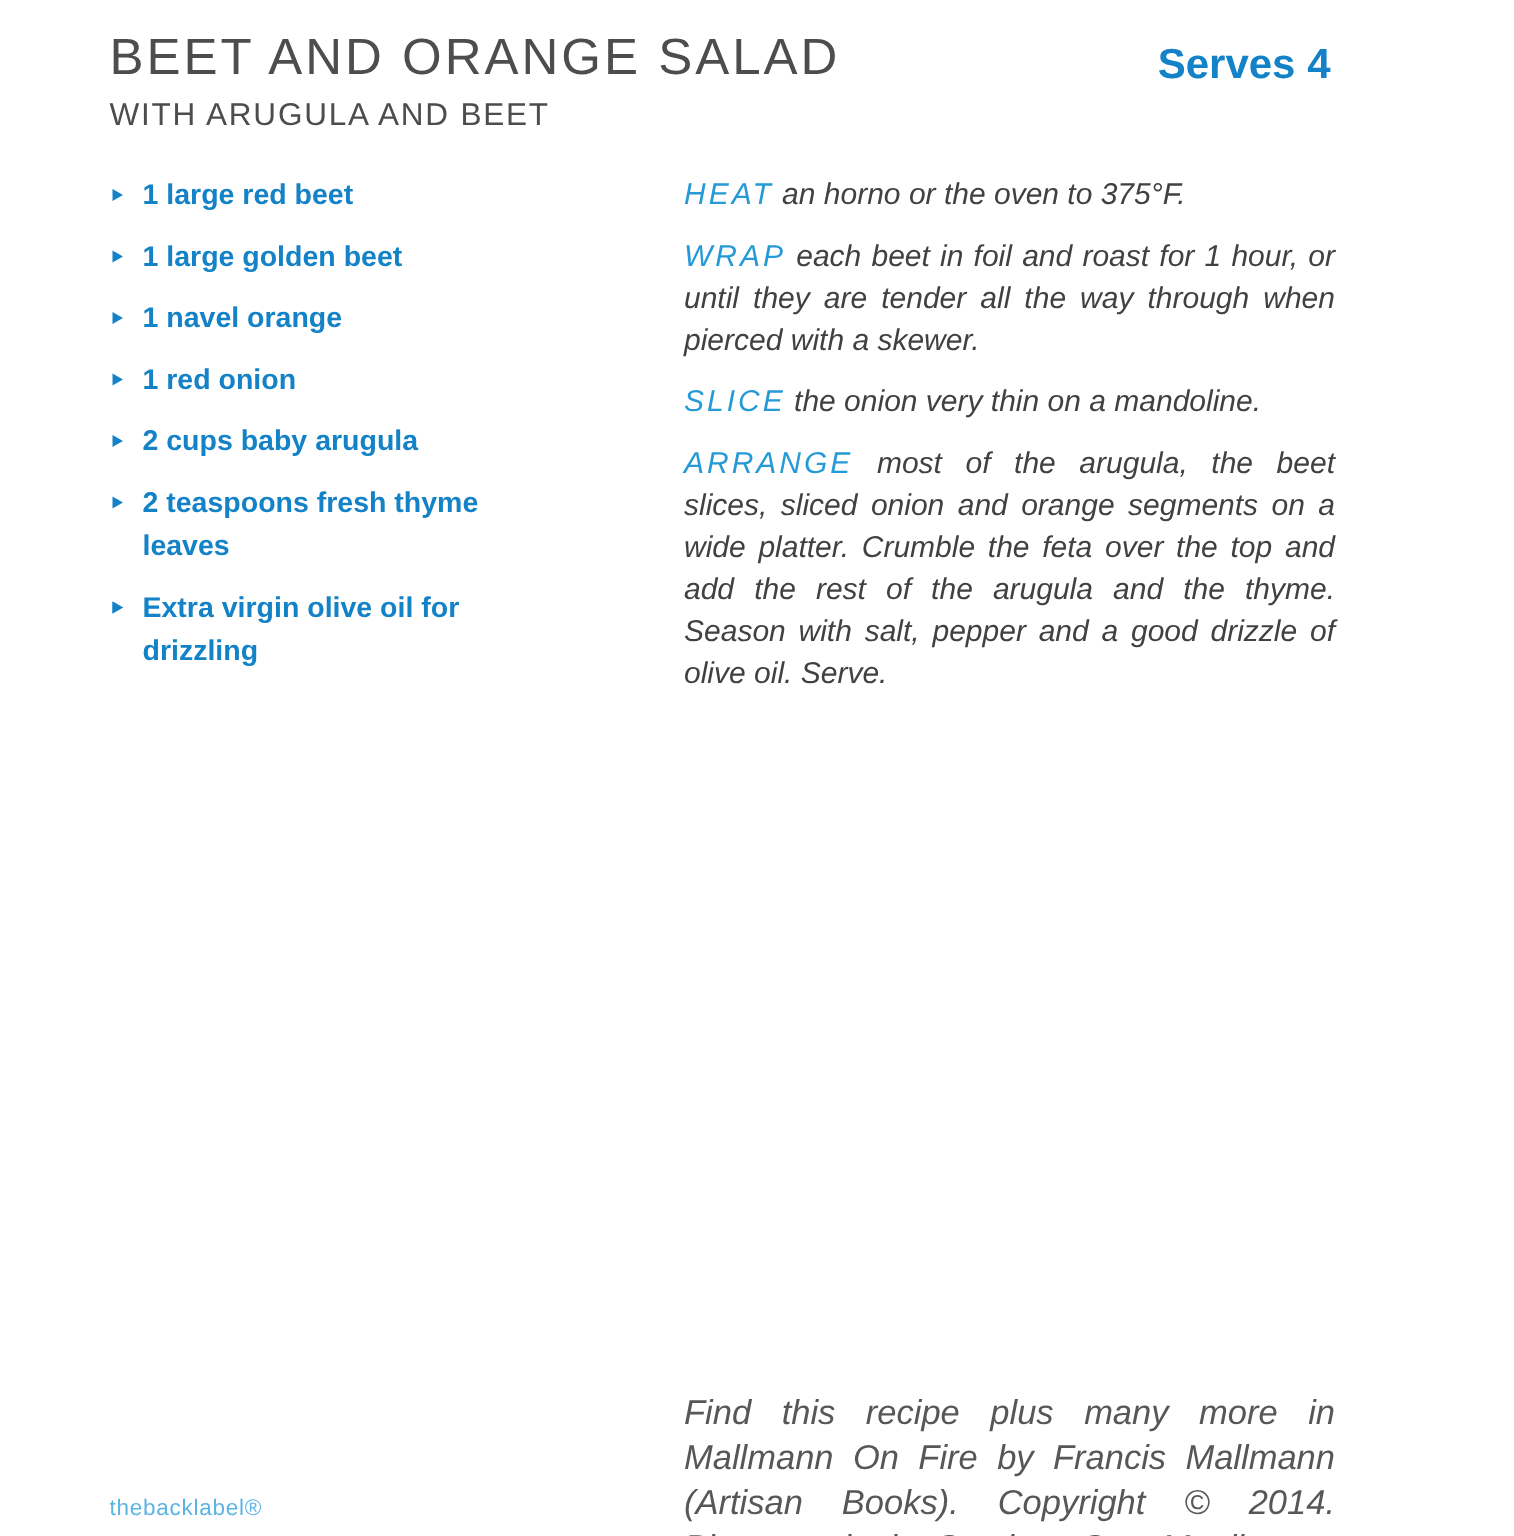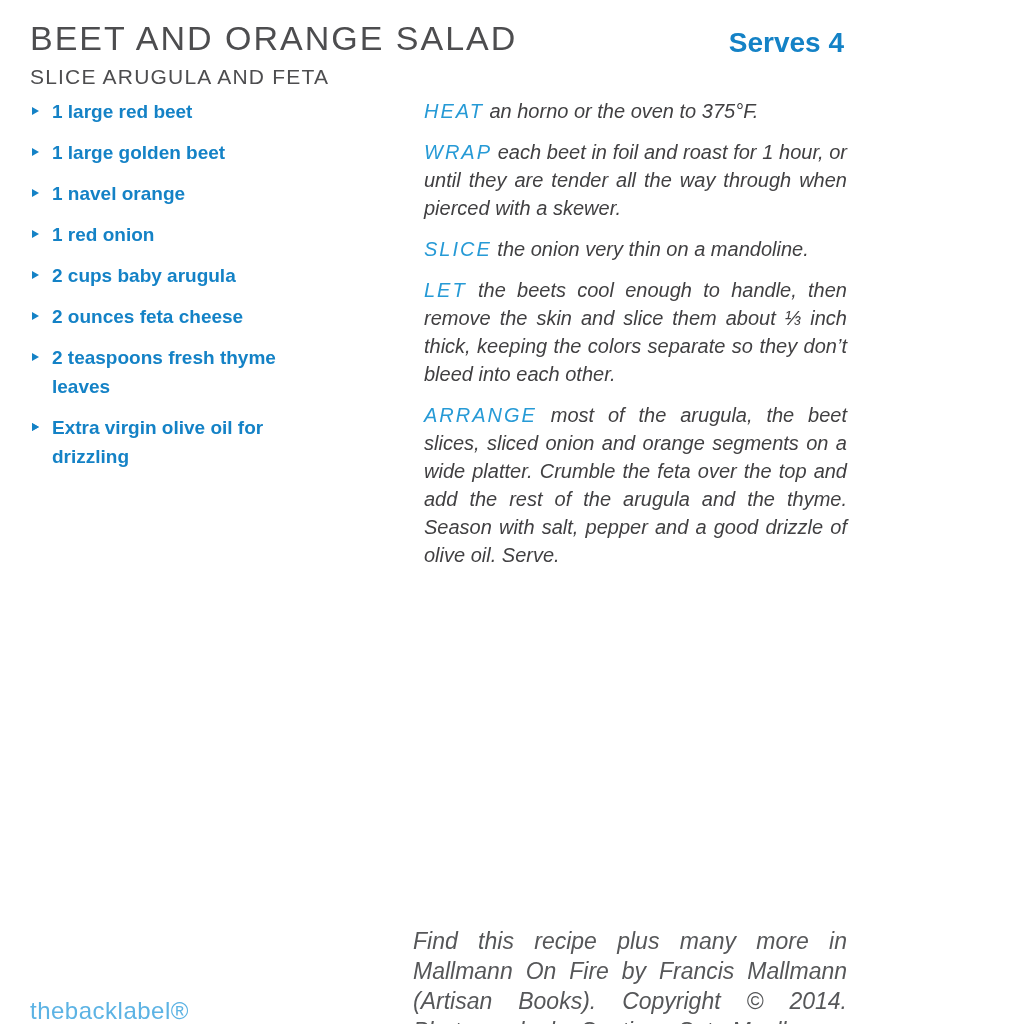--- a/index.html
+++ b/index.html
@@ -12,20 +12,21 @@
   }
   *{box-sizing:border-box;margin:0;padding:0;}
   html,body{background:#ffffff;}
   body{font-family:"Liberation Sans","DejaVu Sans",sans-serif;}
   .page{
     position:relative;
     width:876px;
     height:1024px;
     background:#ffffff;
     overflow:hidden;
+    margin-left:43px;
   }
   
   .header{
     position:absolute;
     left:30px; top:20px; right:32px;
     display:flex;
     justify-content:space-between;
     align-items:flex-start;
   }
   .page-title{
@@ -47,23 +48,22 @@
   .serves{
     font-size:28px;
     font-weight:700;
     color:var(--primary-blue);
     margin-top:7px;
     white-space:nowrap;
   }
   
   .columns{
     position:absolute;
-    left:30px; top:97px; right:29px;
+    left:30px; top:116px; right:29px;
     display:flex;
-    gap:11px;
   }
   .ingredients{
     width:383px;
     flex:0 0 383px;
     list-style:none;
   }
   .ingredients .ing{
     position:relative;
     padding-left:22px;
     max-width:296px;
@@ -103,56 +103,54 @@
     font-size:23px;
     font-style:italic;
     line-height:30px;
     color:var(--citation-gray);
     text-align:justify;
   }
   
   .footer-logo{
     position:absolute;
     left:30px; top:997px;
-    font-size:24px;
+    font-size:15px;
     font-weight:300;
     letter-spacing:0.5px;
     color:var(--logo-blue);
   }
 </style>
 </head>
 <body>
 
 <div class="page">
 
   <header class="header">
     <div class="titles">
       <h1 class="page-title">BEET AND ORANGE SALAD</h1>
-      <h2 class="page-subtitle">SLICE ARUGULA AND FETA</h2>
+      <h2 class="page-subtitle">WITH ARUGULA AND BEET</h2>
     </div>
     <div class="serves">Serves 4</div>
   </header>
 
   <main class="columns">
     <ul class="ingredients">
         <li class="ing"><span class="bullet"></span><span>1 large red beet</span></li>
         <li class="ing"><span class="bullet"></span><span>1 large golden beet</span></li>
         <li class="ing"><span class="bullet"></span><span>1 navel orange</span></li>
         <li class="ing"><span class="bullet"></span><span>1 red onion</span></li>
         <li class="ing"><span class="bullet"></span><span>2 cups baby arugula</span></li>
-        <li class="ing"><span class="bullet"></span><span>2 ounces feta cheese</span></li>
         <li class="ing"><span class="bullet"></span><span>2 teaspoons fresh thyme leaves</span></li>
         <li class="ing"><span class="bullet"></span></li>
         <li class="ing"><span class="bullet"></span><span>Extra virgin olive oil for drizzling</span></li>
       </ul>
     <div class="instructions">
         <p class="step"><span class="kw">HEAT</span> an horno or the oven to 375°F.</p>
         <p class="step"><span class="kw">WRAP</span> each beet in foil and roast for 1 hour, or until they are tender all the way through when pierced with a skewer.</p>
         <p class="step"><span class="kw">SLICE</span> the onion very thin on a mandoline.</p>
-        <p class="step"><span class="kw">LET</span> the beets cool enough to handle, then remove the skin and slice them about ⅓ inch thick, keeping the colors separate so they don’t bleed into each other.</p>
         <p class="step"><span class="kw">ARRANGE</span> most of the arugula, the beet slices, sliced onion and orange segments on a wide platter. Crumble the feta over the top and add the rest of the arugula and the thyme. Season with salt, pepper and a good drizzle of olive oil. Serve.</p>
       </div>
   </main>
 
   <p class="citation">Find this recipe plus many more in Mallmann On Fire by Francis Mallmann (Artisan Books). Copyright © 2014. Photographs by Santiago Soto Monllor.</p>
 
   <div class="footer-logo">thebacklabel®</div>
 
 </div>
 

